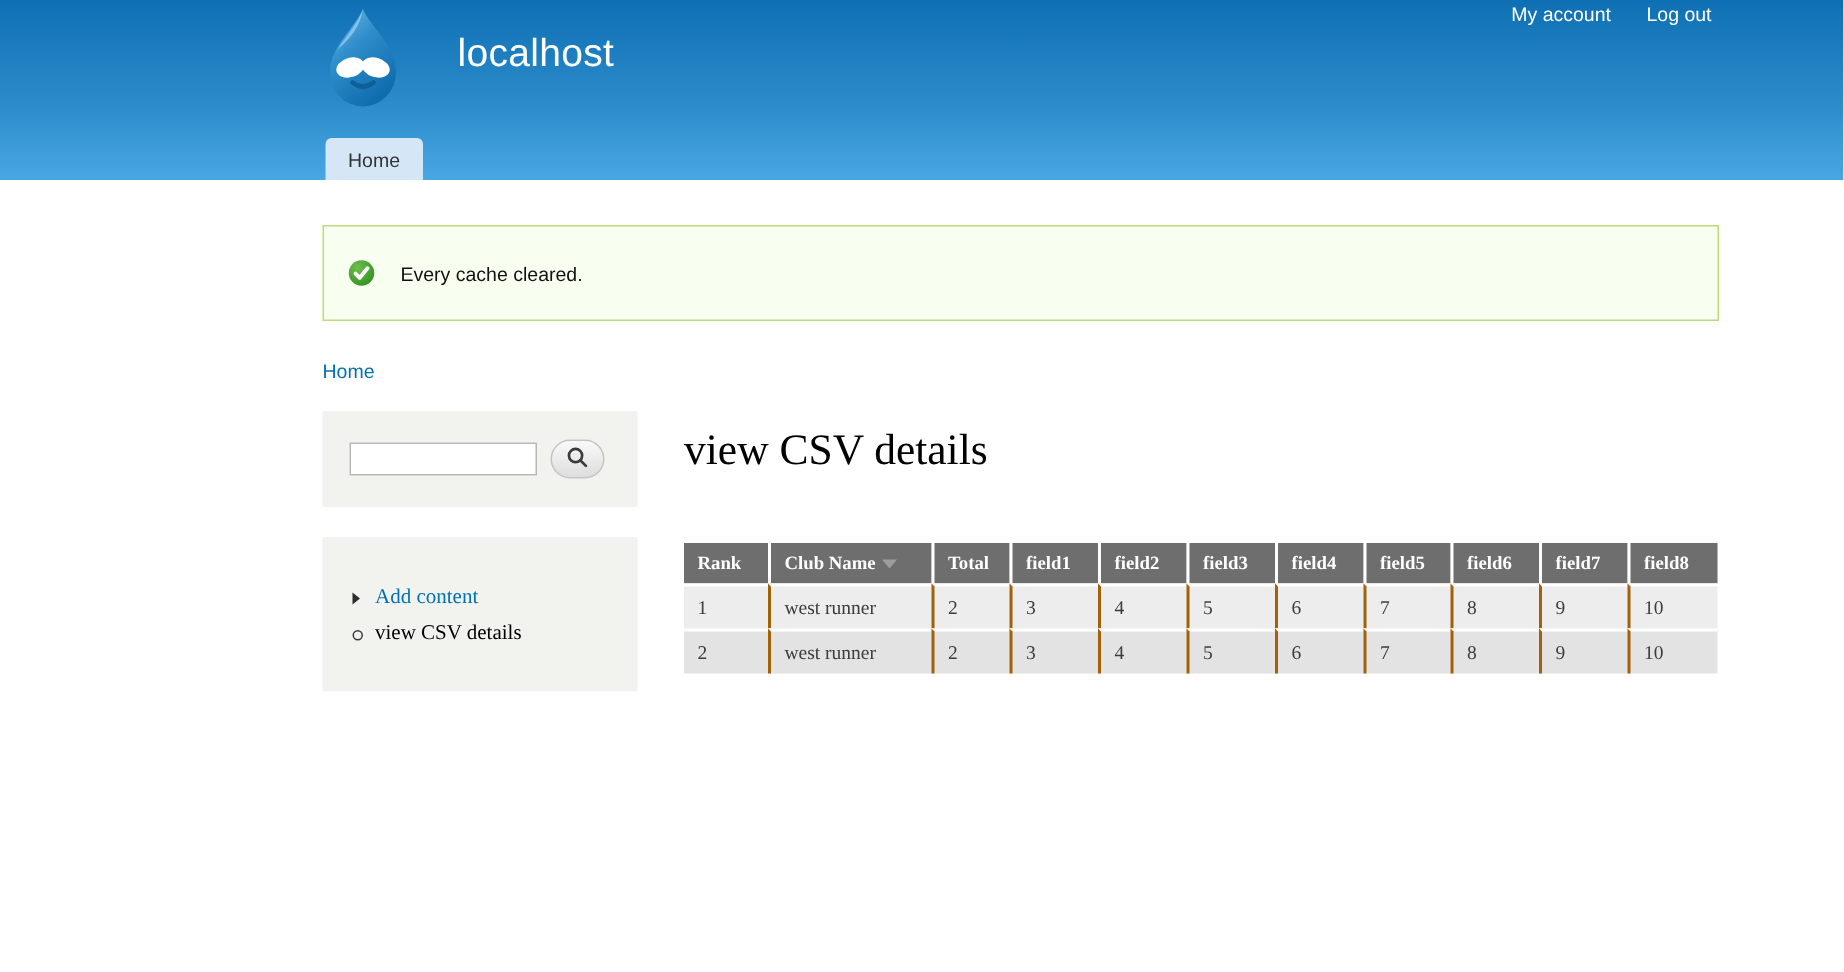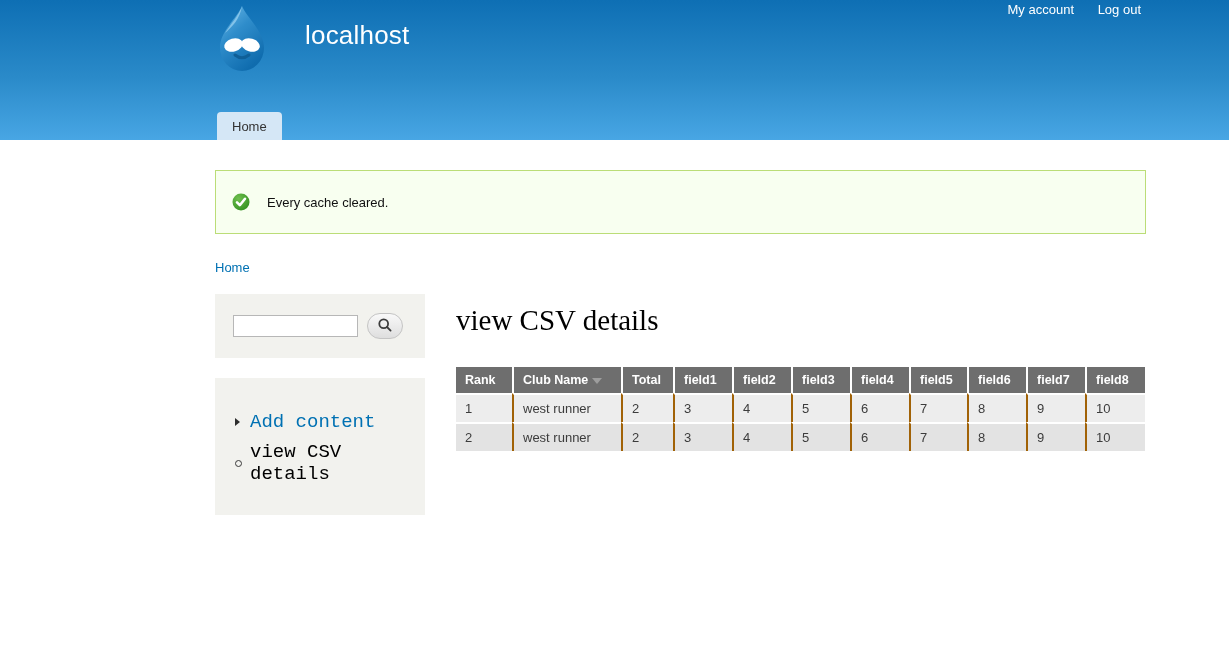--- a/index.html
+++ b/index.html
@@ -6,21 +6,21 @@
   html,body { margin:0; padding:0; }
   body {
     width:1229px; height:648px; overflow:hidden;
     background:#fff;
     font-family:"Liberation Sans", sans-serif;
     color:#2c2c2c;
   }
 
   
   .header {
-    position:relative; height:140px;
+    position:relative; height:120px;
     background:linear-gradient(180deg,#0e6fb4 0%, #2a8ac9 55%, #48a6e4 100%);
   }
   .secondary-links {
     position:absolute; top:2px; right:88px;
     font-size:13px;
   }
   .secondary-links a {
     color:#ffffff; text-decoration:none; margin-left:20px;
   }
   .logo {
@@ -74,21 +74,21 @@
 
   .block-nav {
     background:#f2f2ee; margin-top:20px; padding:17px 20px 26px;
   }
   .block-nav h2 {
     margin:0; font-family:"Liberation Serif", serif;
     font-size:17px; font-weight:normal; color:#000;
     padding-bottom:9px; border-bottom:1px solid #d9d9d4;
   }
   ul.menu { list-style:none; margin:12px 0 0; padding:0;
-    font-family:Liberation Mono, monospace; font-size:19px; }
+    font-family:Liberation Serif, serif; font-size:14px; }
   ul.menu li { display:flex; align-items:center; padding:4px 0; }
   .bullet { width:15px; flex:0 0 15px; display:flex; align-items:center; }
   .bullet.arrow::before {
     content:""; display:block; width:0; height:0;
     border-left:5px solid #2d2d2d; border-top:4px solid transparent; border-bottom:4px solid transparent;
   }
   .bullet.circle::before {
     content:""; display:block; width:5px; height:5px;
     border:1px solid #3a3a3a; border-radius:50%; background:#f2f2ee;
   }
@@ -97,22 +97,22 @@
   ul.menu .menu-active { color:#000; }
 
   
   .main { flex:1; margin-left:31px; }
   .page-title {
     margin:10px 0 0; font-family:"Liberation Serif", serif;
     font-weight:normal; font-size:29px; color:#000; line-height:1.15;
   }
 
   table.csv-table {
-    margin-top:30px; border-collapse:separate; border-spacing:0;
-    font-size:13px; color:#3c3c3c;
+    margin-top:45px; border-collapse:separate; border-spacing:0;
+    font-size:13px; color:#3c3c3c;font-family:Liberation Serif, serif;
   }
   table.csv-table th {
     background:#6e6e6e; color:#fff; text-align:left;
     font-size:12.5px; font-weight:bold;
     padding:6px 9px; border-left:2px solid #fff;
     white-space:nowrap; cursor:pointer;
   }
   table.csv-table th:first-child { border-left:none; }
   table.csv-table td {
     padding:6px 9px; border-left:2px solid #a16207; border-top:2px solid #fff;

